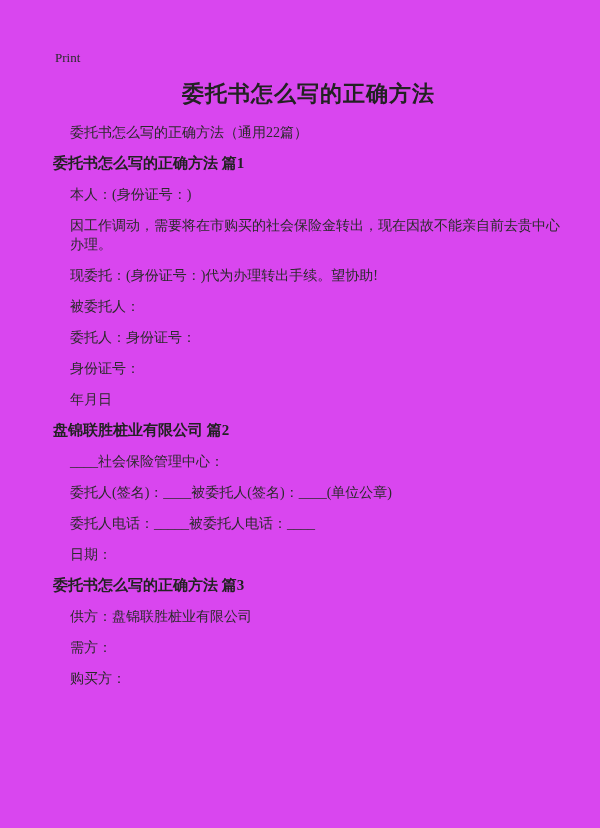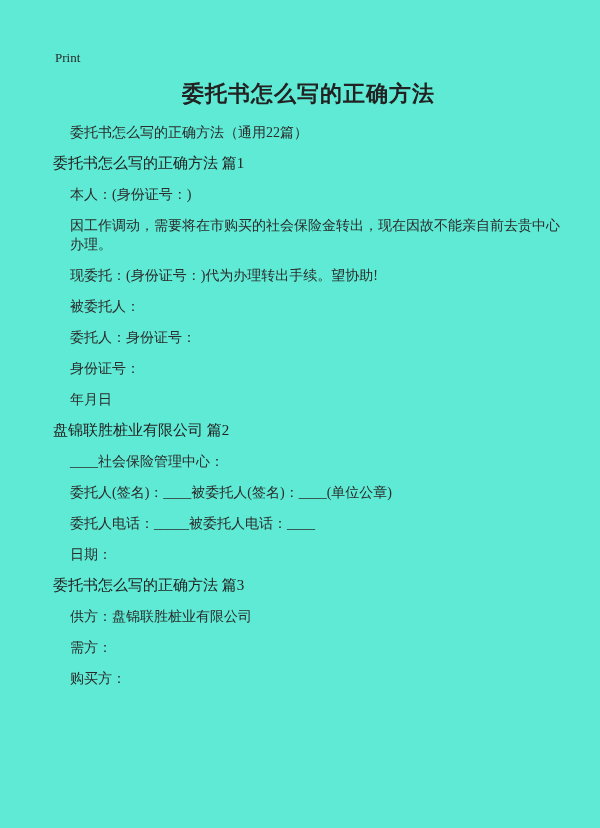--- a/index.html
+++ b/index.html
@@ -12,21 +12,21 @@
     height: 828px;
     overflow: hidden;
     font-family: "Liberation Serif", "DejaVu Serif", serif;
     color: #2b2b2b;
   }
   .page {
     box-sizing: border-box;
     width: 600px;
     height: 828px;
     padding: 50px 36px 0 53px;
-    background: #5eead4;
+    background: #d946ef;
   }
   .print-label {
     font-size: 13px;
     line-height: 16px;
     margin: 0 0 16px 2px;
     color: #2b2b2b;
   }
   .doc-title {
     font-size: 22px;
     font-weight: bold;
@@ -39,21 +39,21 @@
   }
   .para {
     font-size: 14px;
     line-height: 19px;
     margin: 0 0 12px 17px;
     word-break: break-all;
     color: #2b2b2b;
   }
   .section-heading {
     font-size: 15px;
-    font-weight: normal;
+    font-weight: bold;
     line-height: 19px;
     margin: 0 0 12px 0;
     color: #222222;
   }
 </style>
 </head>
 <body>
 
 <div class="page">
 

